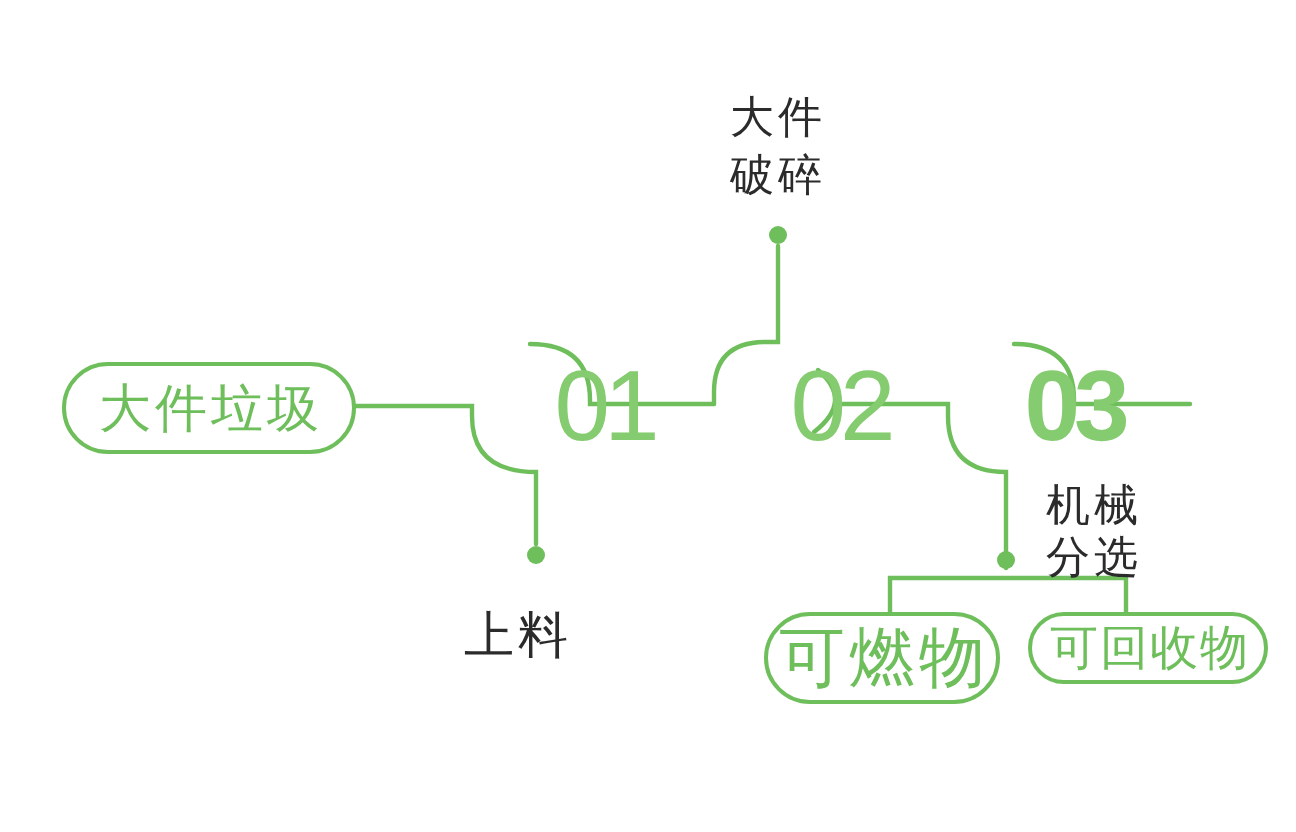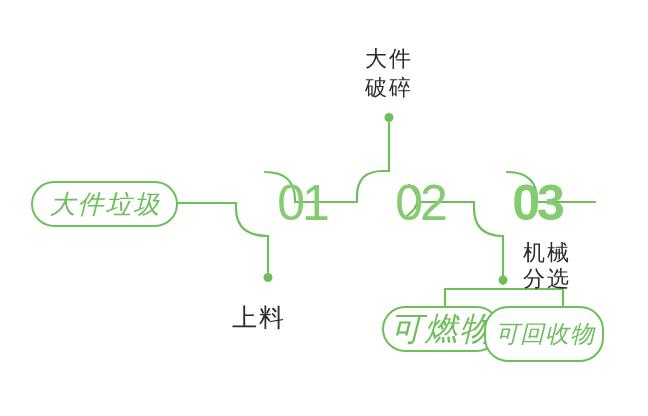--- a/index.html
+++ b/index.html
@@ -17,25 +17,24 @@
   .stage{position:absolute;left:0;top:0;width:648px;height:416px;}
   svg.lines{position:absolute;left:0;top:0;}
   svg.lines path{fill:none;stroke:var(--green);stroke-width:2.2;stroke-linecap:round;}
   svg.lines circle{fill:var(--green);stroke:none;}
   .pill{
     position:absolute;box-sizing:border-box;
     border:2.5px solid var(--green);border-radius:24px;
     display:flex;align-items:center;justify-content:center;
     color:var(--green);letter-spacing:2px;padding-left:2px;
     background:var(--bg);
-    font-style:italic;
   }
   .pill.source{left:31px;top:181px;width:147px;height:46px;font-size:26px;}
   .pill.out1{left:382px;top:306px;width:118px;height:46px;font-size:33px;}
-  .pill.out2{left:484px;top:306px;width:120px;height:56px;font-size:24px;letter-spacing:1px;}
+  .pill.out2{left:514px;top:306px;width:120px;height:36px;font-size:24px;letter-spacing:1px;}
   .stepnum{
     position:absolute;width:60px;height:50px;line-height:50px;
     text-align:center;font-size:50px;letter-spacing:-3px;
     color:var(--digit);top:178px;margin-left:32px;
   }
   .num01{left:240px;}
   .num02{left:358px;}
   .num03{left:475px;font-weight:bold;}
   .darklabel{
     position:absolute;color:var(--dark);

